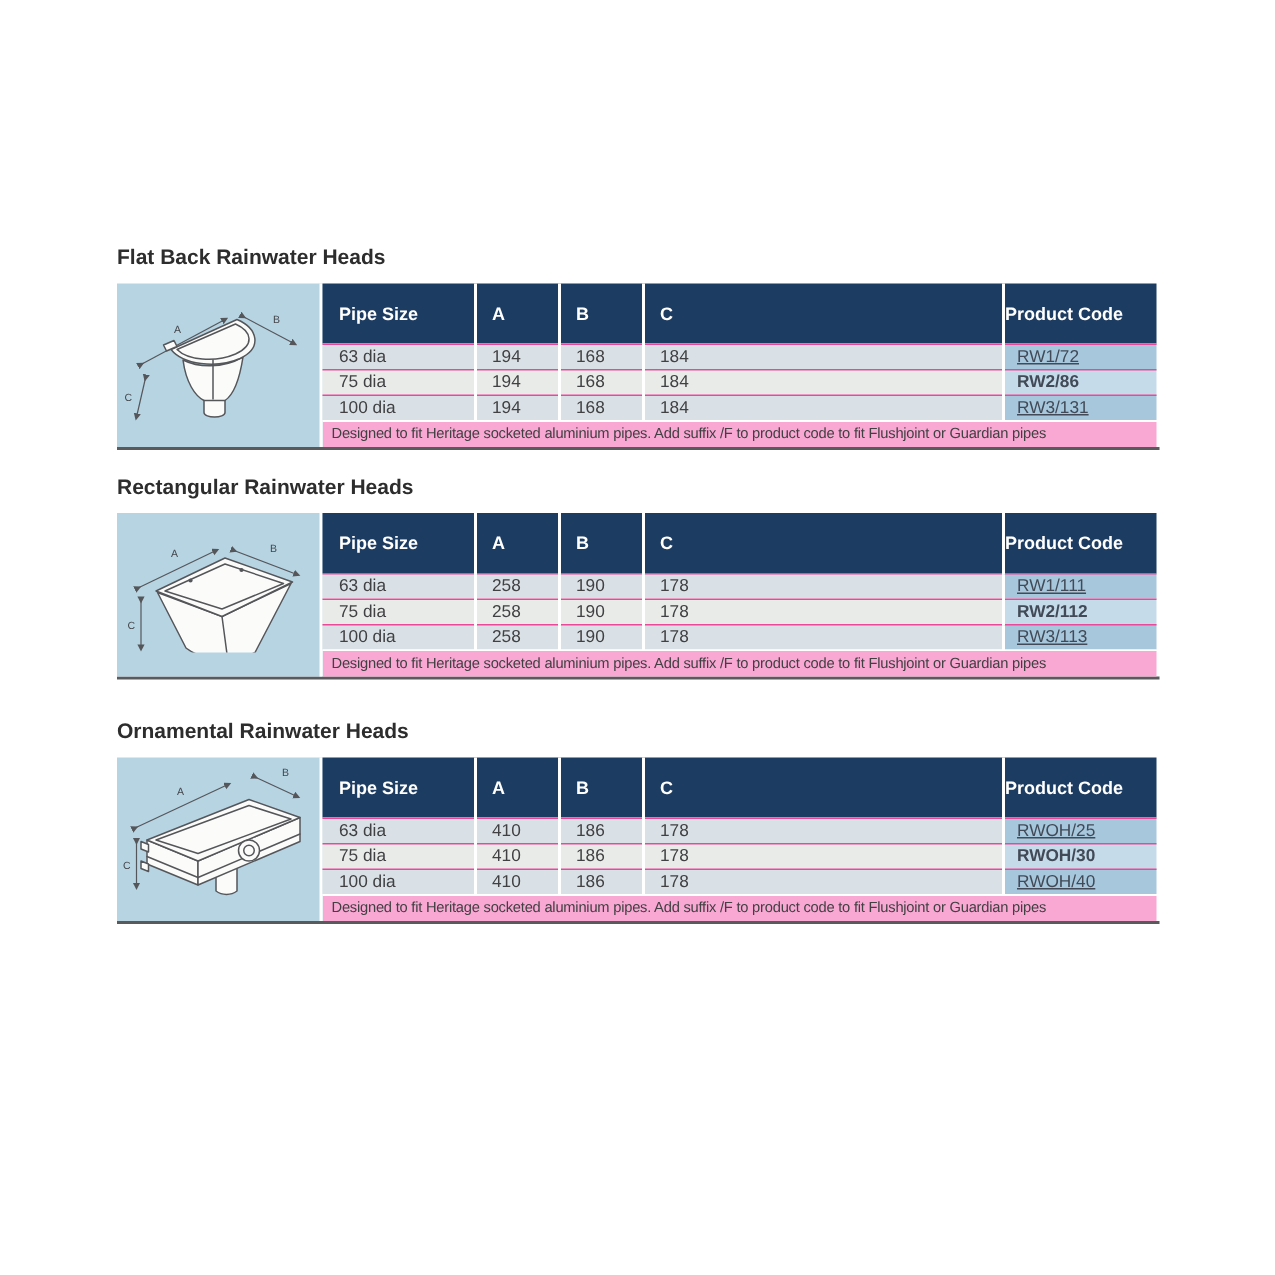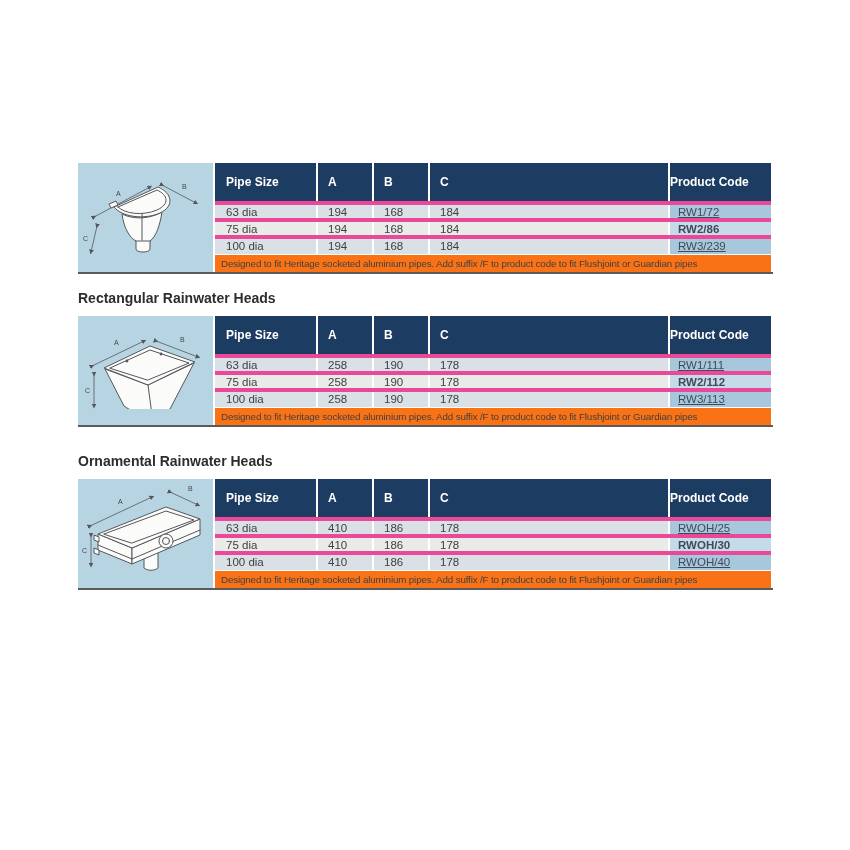--- a/index.html
+++ b/index.html
@@ -60,33 +60,33 @@
   }
   .spec-table th + th { border-left: 2px solid #ffffff; }
   .spec-table th.col-pipe { padding-left: 11px; }
   .spec-table th.col-product { padding-left: 0; }
 
   .spec-table td {
     font-size: 11.5px;
     height: 17px;
     padding: 0 0 0 10px;
     vertical-align: middle;
-    border-top: 4px solid #ec4899;
+    border-top: 1px solid #ec4899;
   }
   .spec-table tbody td + td { border-left: 2px solid #ffffff; margin-left: 40px; }
   .spec-table td.cell-pipe { padding-left: 11px; }
   .spec-table td.cell-product { padding-left: 8px; color: #414a56; }
 
   .spec-table tbody tr.row-odd td { background: #d9e1e6; }
   .spec-table tbody tr.row-even td { background: #e9ebe9; }
   .spec-table tbody tr.row-odd td.cell-product { background: #a7c7dd; text-decoration: underline; }
   .spec-table tbody tr.row-even td.cell-product { background: #c6dbe9; font-weight: bold; }
 
   .spec-table tfoot td {
-    background: #f97316;
+    background: #f9a8d4;
     border-top: 1px solid #ffffff;
     font-size: 9.8px;
     letter-spacing: -0.15px;
     color: #414042;
     height: 18px;
     padding: 0 0 0 6px;
     white-space: nowrap;
     overflow: hidden;
   }
 
@@ -94,20 +94,21 @@
   svg .paper { stroke: #55565a; fill: #fbfbfa; stroke-width: 1; stroke-linejoin: round; }
   svg .dim { stroke: #55565a; stroke-width: 0.8; }
   svg .dim-label { font-family: "Liberation Sans", sans-serif; font-size: 7px; fill: #44454a; }
 </style>
 </head>
 <body>
 
 <div class="page">
 
   <div class="section">
+    <h2 class="section-title">Flat Back Rainwater Heads</h2>
     <div class="block">
       <div class="diagram-panel">
         <svg width="135" height="93" viewBox="0 0 135 93">
           <defs>
             <marker id="ah1" markerWidth="7" markerHeight="7" refX="3" refY="3" orient="auto">
               <path d="M0,0 L6,3 L0,6 Z" fill="#55565a"></path>
             </marker>
           </defs>
           <g>
             <line class="dim" x1="16" y1="54" x2="72" y2="24" marker-start="url(#ah1)" marker-end="url(#ah1)"></line>
@@ -150,21 +151,21 @@
             <td>194</td>
             <td>168</td>
             <td>184</td>
             <td class="cell-product">RW2/86</td>
           </tr>
           <tr class="row-odd">
             <td class="cell-pipe">100 dia</td>
             <td>194</td>
             <td>168</td>
             <td>184</td>
-            <td class="cell-product">RW3/239</td>
+            <td class="cell-product">RW3/131</td>
           </tr>
         </tbody>
         <tfoot>
           <tr>
             <td colspan="5">Designed to fit Heritage socketed aluminium pipes. Add suffix /F to product code to fit Flushjoint or Guardian pipes</td>
           </tr>
         </tfoot>
       </table>
     </div>
   </div>

